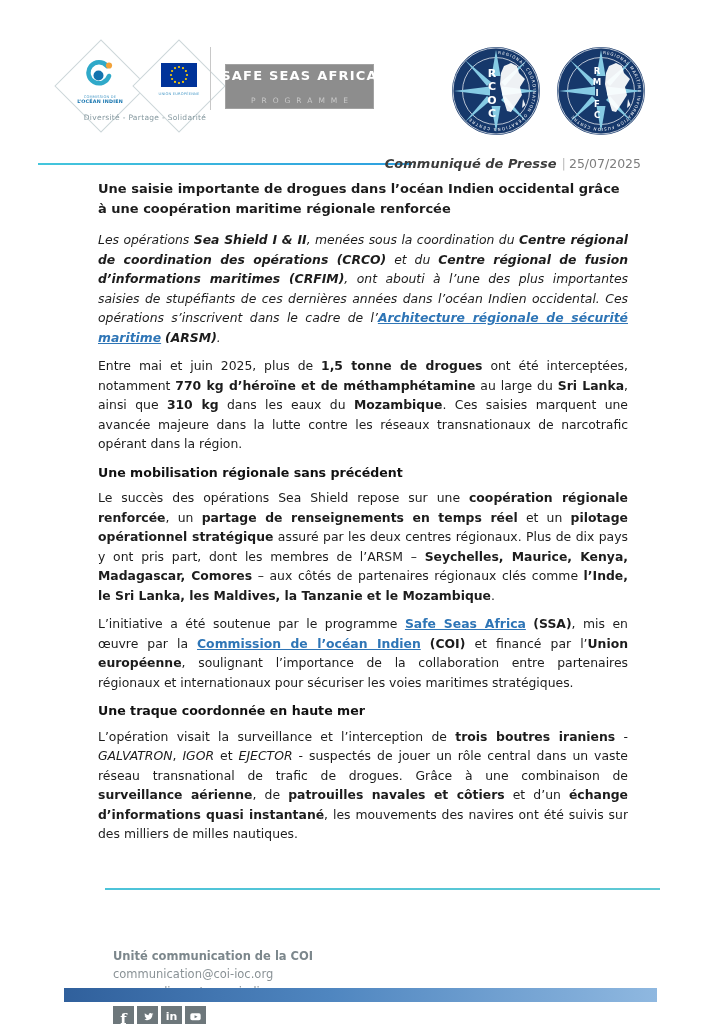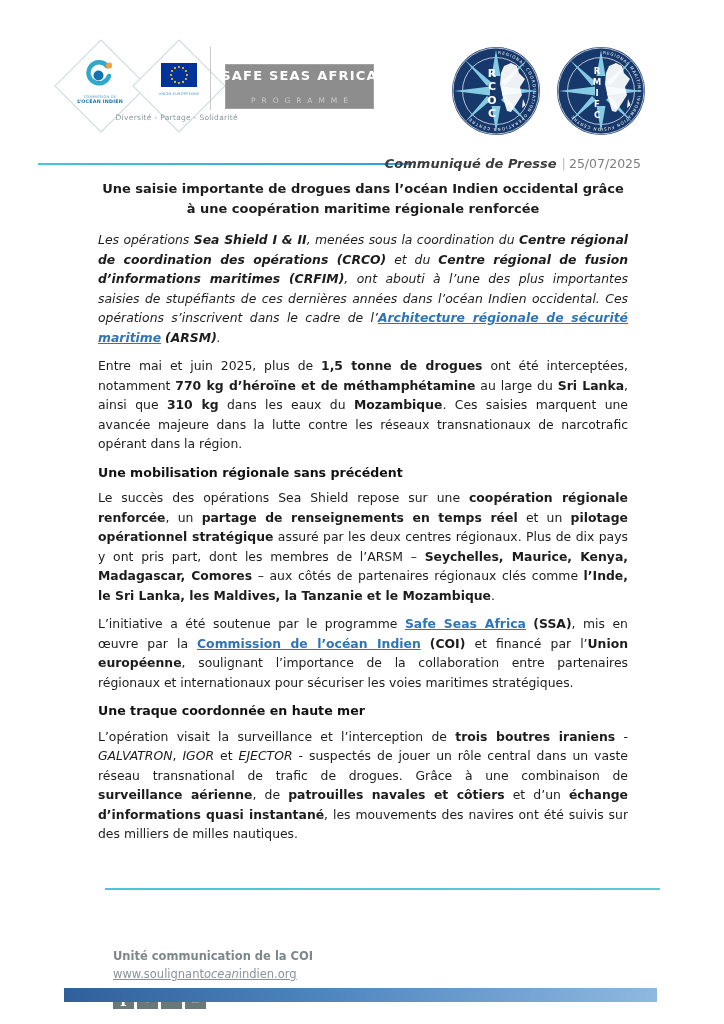--- a/index.html
+++ b/index.html
@@ -9,41 +9,41 @@
   
   .hdr{position:absolute;left:0;top:0;width:724px;height:150px;}
   .diamond{position:absolute;width:64px;height:64px;border:1px solid #ccd6d9;transform:rotate(45deg);background:#fff;}
   .d1{left:68px;top:53px;}
   .d2{left:146px;top:53px;}
   .logo-box{position:absolute;text-align:center;}
   .coi-box{left:70px;top:60px;width:60px;}
   .eu-box{left:150px;top:63px;width:58px;}
   .cap1{font-size:3.6px;color:#4a9ac8;letter-spacing:.2px;margin-top:1px;}
   .cap2{font-size:4.8px;color:#1373ae;font-weight:bold;letter-spacing:.2px;}
-  .tagline{position:absolute;left:52px;top:113px;width:186px;text-align:right;font-size:7.5px;color:#85989f;letter-spacing:.3px;}
+  .tagline{position:absolute;left:52px;top:113px;width:186px;text-align:center;font-size:7.5px;color:#85989f;letter-spacing:.3px;}
   .vsep{position:absolute;left:210px;top:47px;width:1px;height:63px;background:#c8c8c8;}
   .ssa-box{position:absolute;left:225px;top:64px;width:147px;height:43px;background:#8d8d8d;border:1px solid #a2a2a2;display:flex;flex-direction:column;align-items:center;justify-content:center;}
   .ssa-t{color:#ffffff;font-weight:bold;font-size:13px;letter-spacing:1.2px;white-space:nowrap;}
   .ssa-s{color:#c9c9c9;font-size:7.5px;letter-spacing:6px;margin-top:13px;text-indent:6px;white-space:nowrap;}
   .badge{position:absolute;width:90px;height:90px;}
   .b1{left:451px;top:46px;}
   .b2{left:556px;top:46px;}
 
   
   .mast-rule{position:absolute;left:38px;top:163px;width:374px;height:2px;background:linear-gradient(90deg,#44c6dc,#2d9fe0);}
   .mast{position:absolute;right:83px;top:153px;white-space:nowrap;}
   .mast-label{font-weight:bold;font-style:italic;font-size:13px;color:#3c3c3c;}
   .mast-sep{color:#bdbdbd;font-size:13px;margin:0 3px 0 5px;}
   .mast-date{color:#7d7d7d;font-size:12.5px;}
 
   
   .article{position:absolute;left:98px;top:179px;width:530px;height:705px;overflow:hidden;
            font-size:12.4px;line-height:19.5px;color:#1c1c1c;}
   .t1{text-align:center;font-weight:bold;font-size:13px;margin:0 0 12px;}
-  .t2{text-align:center;font-weight:bold;font-size:13px;line-height:20px;margin:0 0 11px;}
+  .t2{font-weight:bold;font-size:13px;line-height:20px;margin:0 0 11px;}
   .para{text-align:justify;margin:0 0 9px;}
   .para.it{font-style:italic;}
   .sect{font-size:12.6px;font-weight:bold;margin:5px 0 6px;color:#111;}
   .b{font-weight:bold;}
   .i{font-style:italic;}
   a.lnk{color:#2e75b6;font-weight:bold;text-decoration:underline;}
   .para.it a.lnk{font-style:italic;}
 
   
   .f-rule{position:absolute;left:105px;top:888px;width:555px;height:2px;background:linear-gradient(90deg,#4cc3d9,#5fc9d4);}
@@ -181,20 +181,21 @@
       <h3 class="sect">Une mobilisation régionale sans précédent</h3>
       <p class="para"><span>Le succès des opérations Sea Shield repose sur une </span><span class="b">coopération régionale renforcée</span><span>, un </span><span class="b">partage de renseignements en temps réel</span><span> et un </span><span class="b">pilotage opérationnel stratégique</span><span> assuré par les deux centres régionaux. Plus de dix pays y ont pris part, dont les membres de l’ARSM – </span><span class="b">Seychelles, Maurice, Kenya, Madagascar, Comores</span><span> – aux côtés de partenaires régionaux clés comme </span><span class="b">l’Inde, le Sri Lanka, les Maldives, la Tanzanie et le Mozambique</span><span>.</span></p>
       <p class="para"><span>L’initiative a été soutenue par le programme </span><a href="#" class="lnk b">Safe Seas Africa</a><span> </span><span class="b">(SSA)</span><span>, mis en œuvre par la </span><a href="#" class="lnk b">Commission de l’océan Indien</a><span> </span><span class="b">(COI)</span><span> et financé par l’</span><span class="b">Union européenne</span><span>, soulignant l’importance de la collaboration entre partenaires régionaux et internationaux pour sécuriser les voies maritimes stratégiques.</span></p>
       <h3 class="sect">Une traque coordonnée en haute mer</h3>
       <p class="para"><span>L’opération visait la surveillance et l’interception de </span><span class="b">trois boutres iraniens</span><span> - </span><span class="i">GALVATRON</span><span>, </span><span class="i">IGOR</span><span> et </span><span class="i">EJECTOR</span><span> -  suspectés de jouer un rôle central dans un vaste réseau transnational de trafic de drogues.  Grâce à une combinaison de </span><span class="b">surveillance aérienne</span><span>, de </span><span class="b">patrouilles navales et côtiers</span><span> et d’un </span><span class="b">échange d’informations quasi instantané</span><span>, les mouvements des navires ont été suivis sur des milliers de milles nautiques.</span></p>
     </div>
 
   <div class="f-rule"></div>
   <div class="f-block">
     <div class="f-unit">Unité communication de la COI</div>
+    <a class="f-email" href="#">communication@coi-ioc.org</a>
     <a class="f-web" href="#"><span>www.soulignant</span><span class="i">ocean</span><span>indien.org</span></a>
     <div class="social" id="social">
         <a class="soc" href="#">
           <span class="sg-f">f</span>
         </a>
         <a class="soc" href="#">
           <svg viewBox="0 0 16 16" width="13" height="13">
             <path fill="#fff" d="M15.3 4.9c-.4.2-.9.3-1.4.4.5-.3.9-.8 1-1.4-.5.3-1 .5-1.5.6-.4-.5-1-.8-1.7-.8-1.3 0-2.3 1-2.3 2.3 0 .2 0 .4.1.5C7.6 6.4 5.9 5.5 4.8 4.1c-.2.3-.3.7-.3 1.1 0 .8.4 1.5 1 1.9-.4 0-.7-.1-1-.3v0c0 1.1.8 2 1.8 2.2-.2.1-.4.1-.6.1-.1 0-.3 0-.4-.1.3.9 1.1 1.6 2.1 1.6-.8.6-1.8 1-2.9 1h-.5c1 .7 2.2 1 3.5 1 4.2 0 6.5-3.5 6.5-6.5v-.3c.5-.3.9-.7 1.2-1.2z"></path>
           </svg>
         </a>

